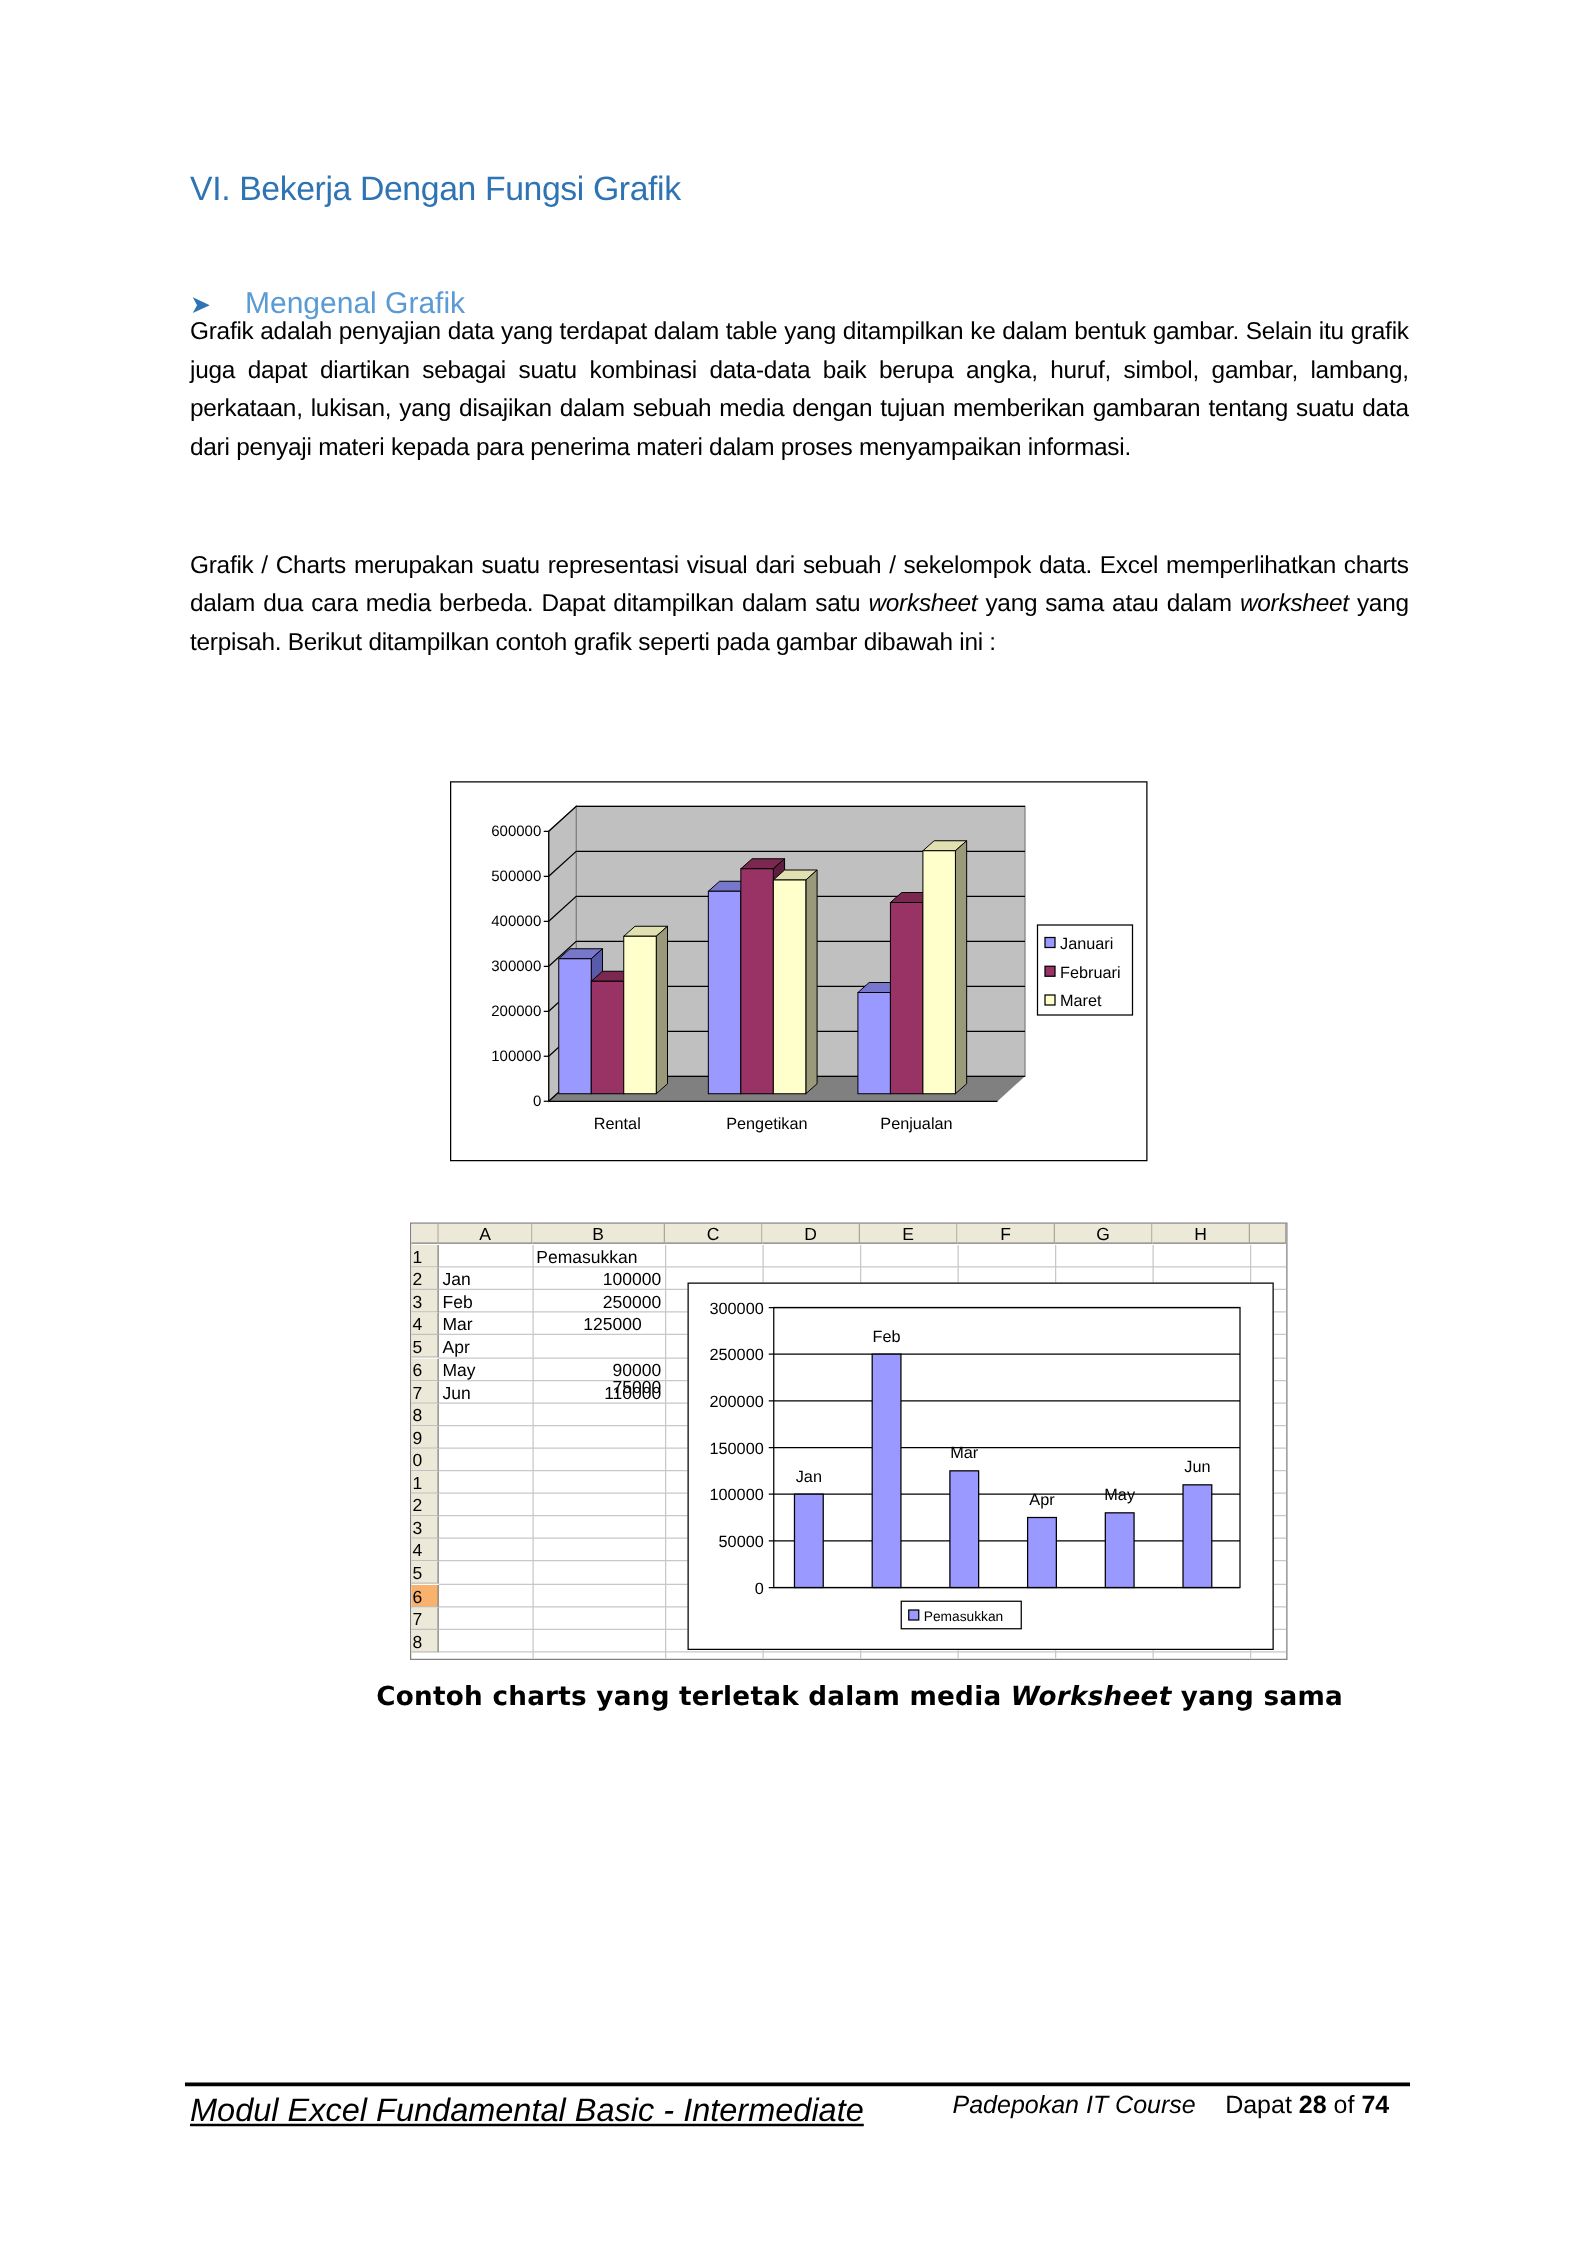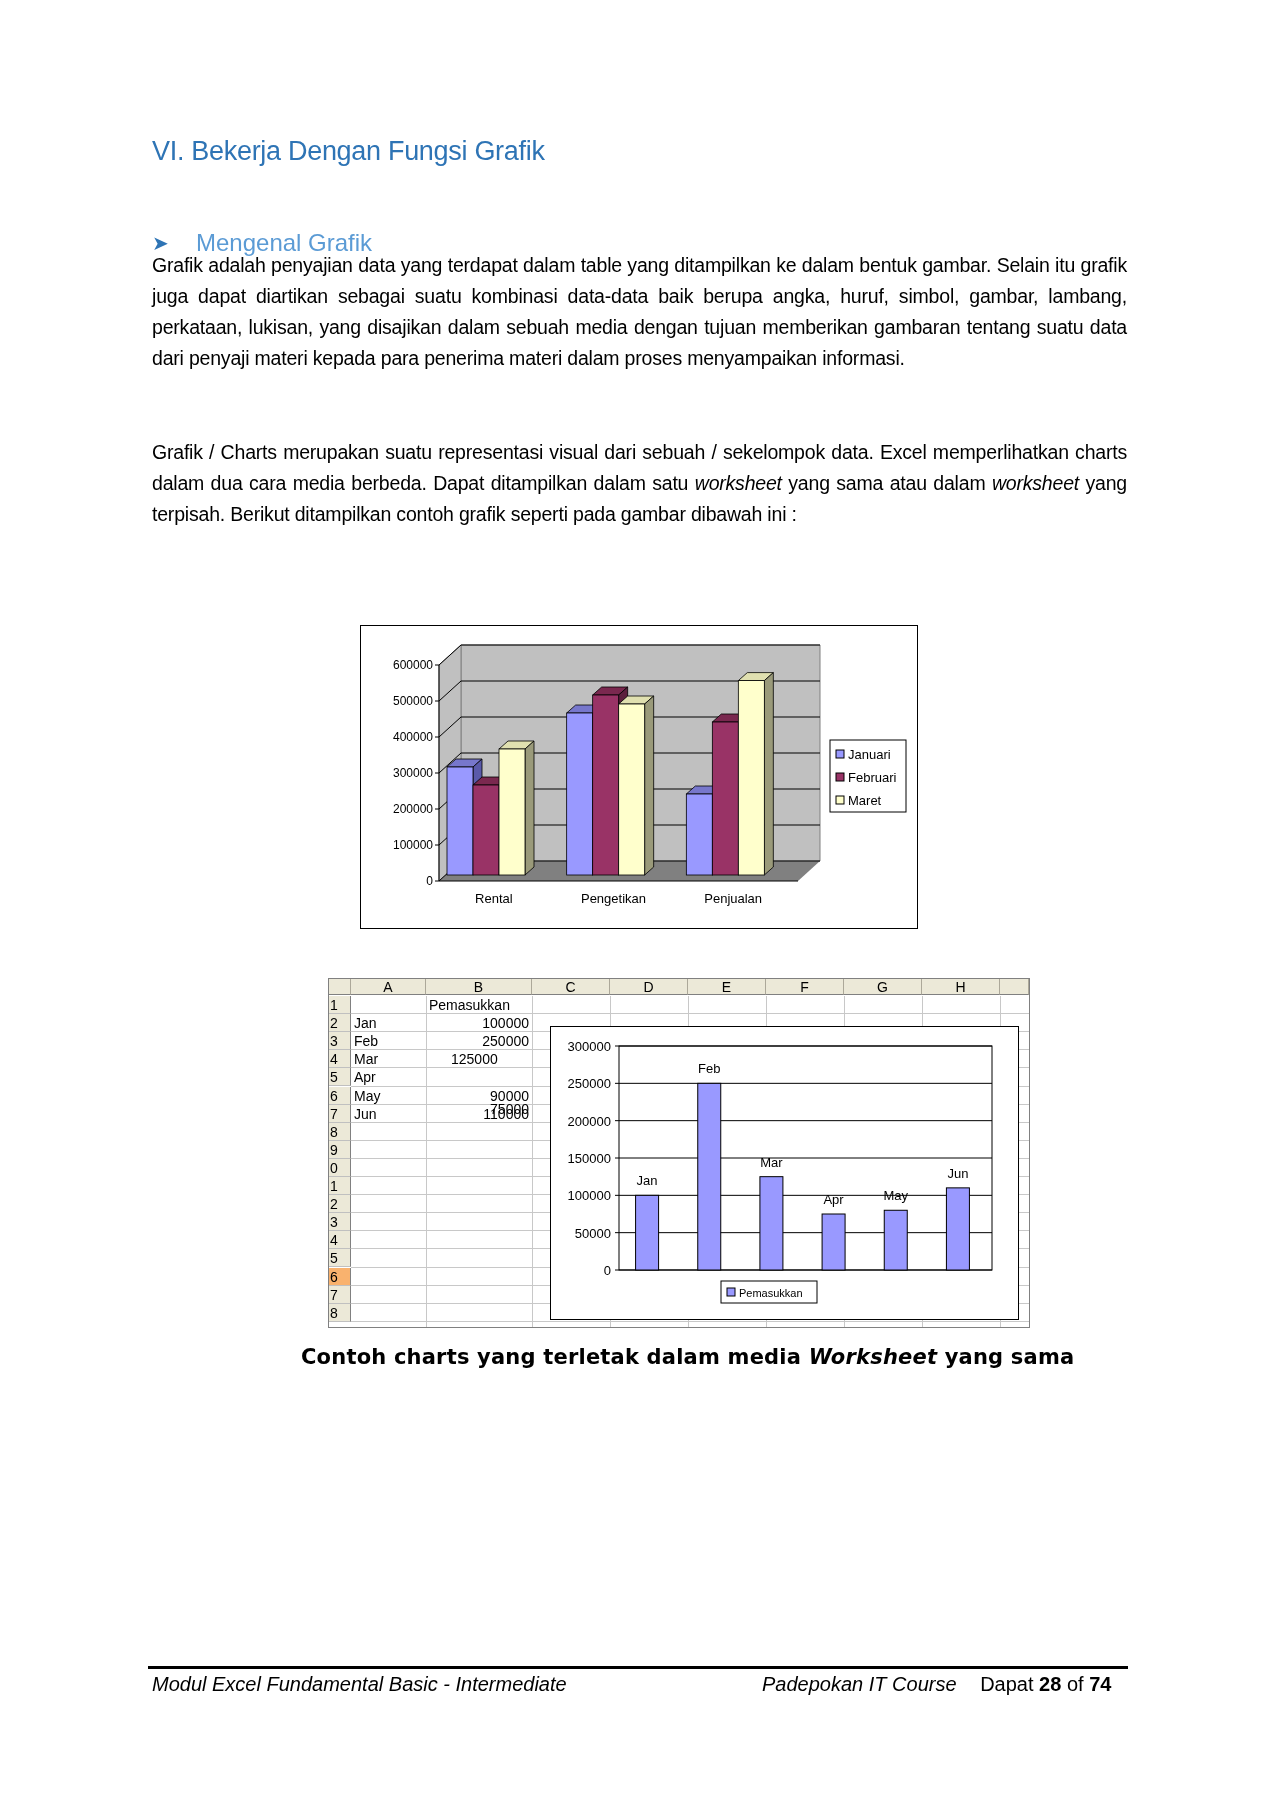--- a/index.html
+++ b/index.html
@@ -19,21 +19,21 @@
   .colhdr{position:absolute;top:0;height:16px;background:#ece9d8;border-bottom:1px solid #808080;border-right:1px solid #aca899;font-size:14px;text-align:center;line-height:16px;box-sizing:border-box;}
   .rowhdr{position:absolute;left:0;width:22px;height:18px;background:#ece9d8;border-right:1px solid #808080;border-bottom:1px solid #c0c0c0;font-size:14px;line-height:18px;padding-left:1px;box-sizing:border-box;}
   .rowhdr.sel{background:#f9b26e;}
   .cell{position:absolute;height:18px;font-size:14px;line-height:18px;box-sizing:border-box;padding:0 3px;white-space:nowrap;}
   .gridv{position:absolute;top:17px;width:1px;background:#c8c8c8;}
   .gridh{position:absolute;left:22px;height:1px;background:#c8c8c8;}
   .chart2{position:absolute;left:550px;top:1026px;width:467px;height:292px;border:1px solid #000;background:#fff;}
   .caption{position:absolute;left:301px;top:1345px;font-size:21px;font-weight:bold;font-family:"DejaVu Sans",sans-serif;letter-spacing:0.2px;}
   .caption i{font-style:italic;}
   .footline{position:absolute;left:148px;top:1666px;width:980px;height:3px;background:#000;}
-  .footer-left{position:absolute;left:152px;top:1673px;font-size:20px;font-style:italic;}
+  .footer-left{position:absolute;left:152px;top:1673px;font-size:26px;font-style:italic;text-decoration:underline;}
   .footer-right{position:absolute;left:762px;top:1673px;font-size:20px;}
   .footer-right .course{font-style:italic;margin-right:18px;}
   .footer-right b{font-weight:bold;}
 </style>
 </head>
 <body>
 
 <div class="h1">VI. Bekerja Dengan Fungsi Grafik</div>
 
 <div class="h2">
@@ -167,21 +167,21 @@
     <div class="gridv" style="left:437px;height:331px;"></div>
     <div class="gridv" style="left:515px;height:331px;"></div>
     <div class="gridv" style="left:593px;height:331px;"></div>
     <div class="gridv" style="left:671px;height:331px;"></div>
     <div class="cell" style="left:97px;top:17px;width:106px;">Pemasukkan</div>
     <div class="cell" style="left:22px;top:35.1px;width:75px;">Jan</div>
     <div class="cell" style="left:97px;top:35.1px;width:106px;text-align:right;">100000</div>
     <div class="cell" style="left:22px;top:53.2px;width:75px;">Feb</div>
     <div class="cell" style="left:97px;top:53.2px;width:106px;text-align:right;">250000</div>
     <div class="cell" style="left:22px;top:71.30000000000001px;width:75px;">Mar</div>
-    <div class="cell" style="left:97px;top:71.30000000000001px;width:106px;text-align:left;padding-left:25px;">125000</div>
+    <div class="cell" style="left:97px;top:71.30000000000001px;width:106px;text-align:center;padding-left:25px;">125000</div>
     <div class="cell" style="left:22px;top:89.4px;width:75px;">Apr</div>
     <div class="cell" style="left:97px;top:89.4px;width:106px;text-align:right;margin-top:32px;">75000</div>
     <div class="cell" style="left:22px;top:107.5px;width:75px;">May</div>
     <div class="cell" style="left:97px;top:107.5px;width:106px;text-align:right;">90000</div>
     <div class="cell" style="left:22px;top:125.60000000000001px;width:75px;">Jun</div>
     <div class="cell" style="left:97px;top:125.60000000000001px;width:106px;text-align:right;">110000</div>
   </div>
 
 <div class="caption"><span>Contoh charts yang terletak dalam media </span><i>Worksheet</i><span> yang sama</span></div>
 

